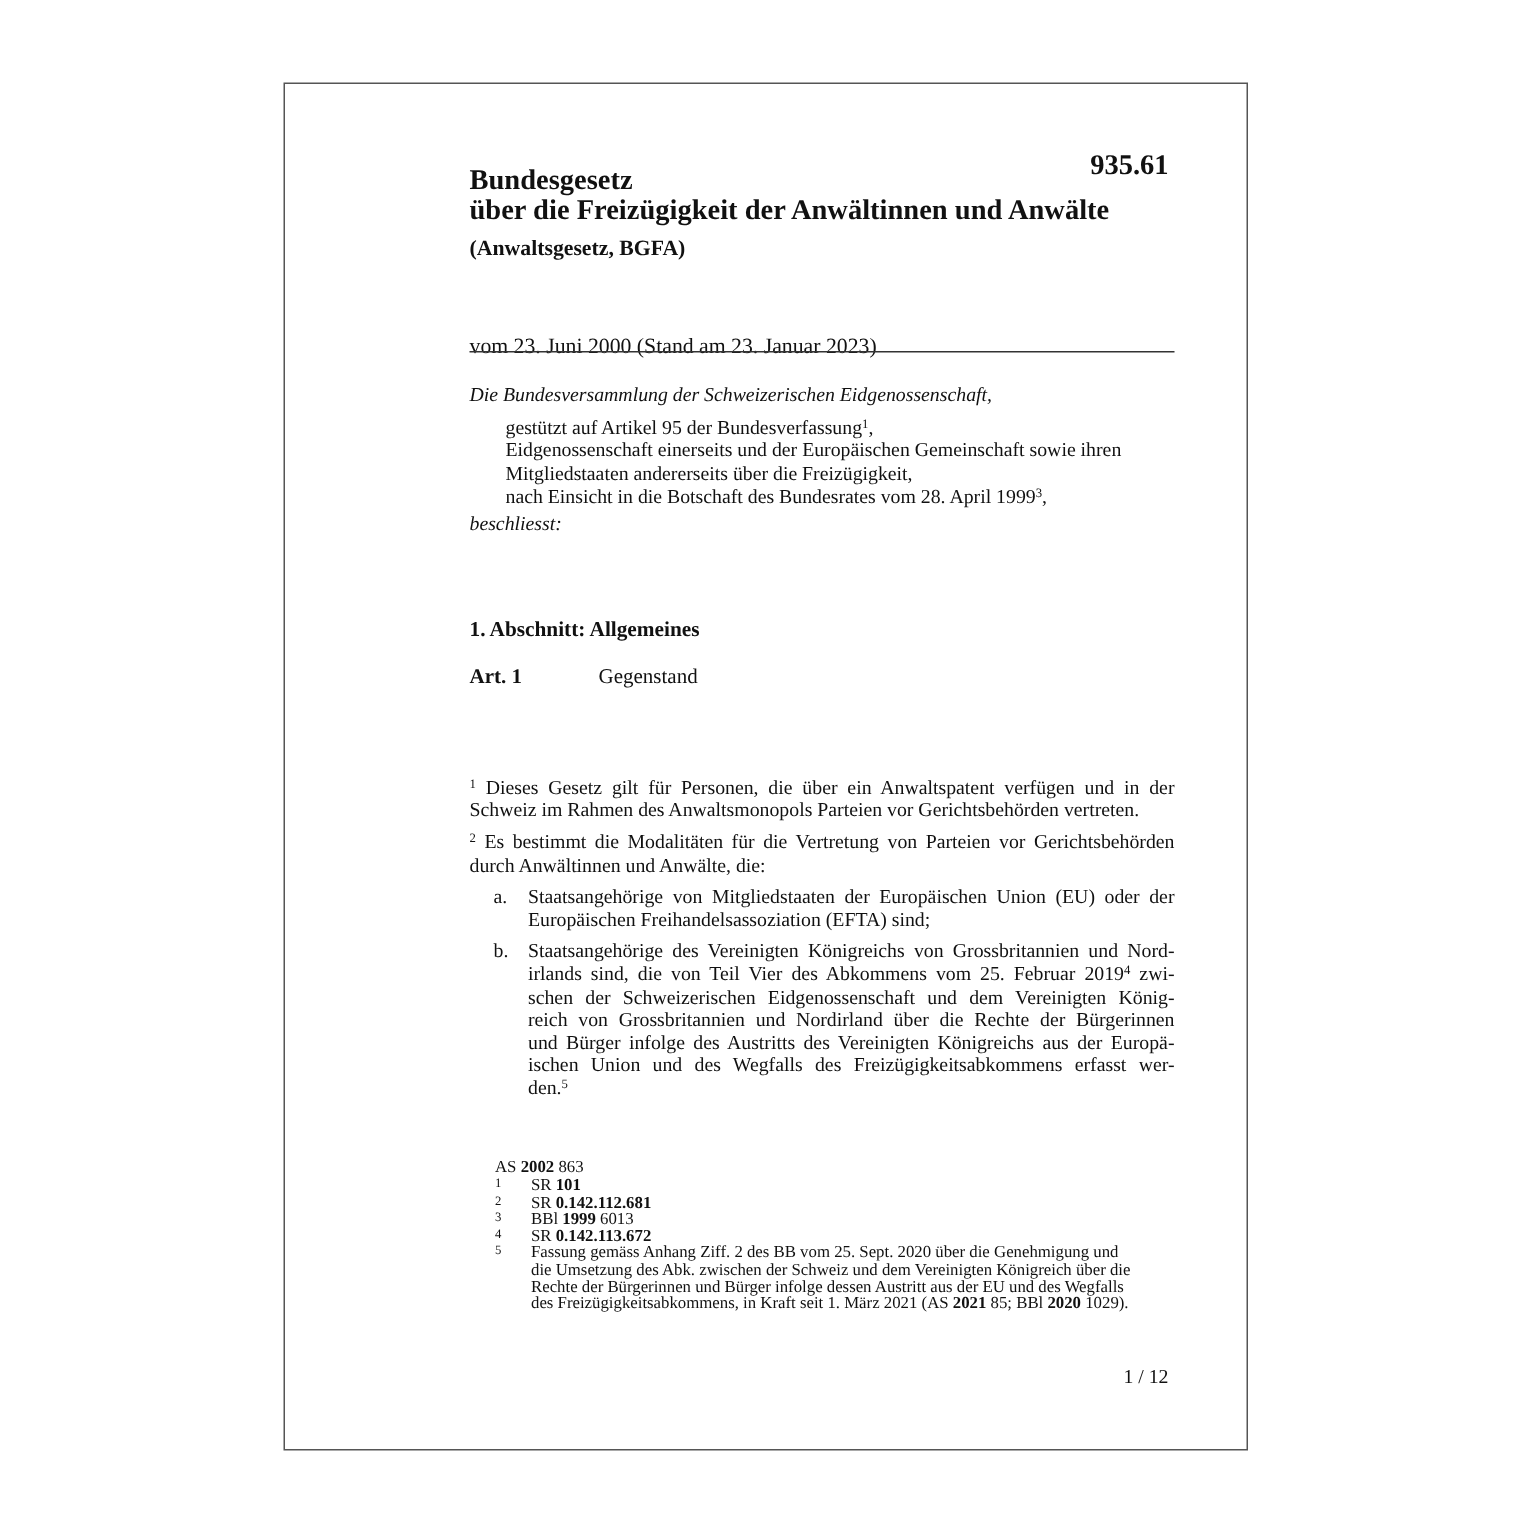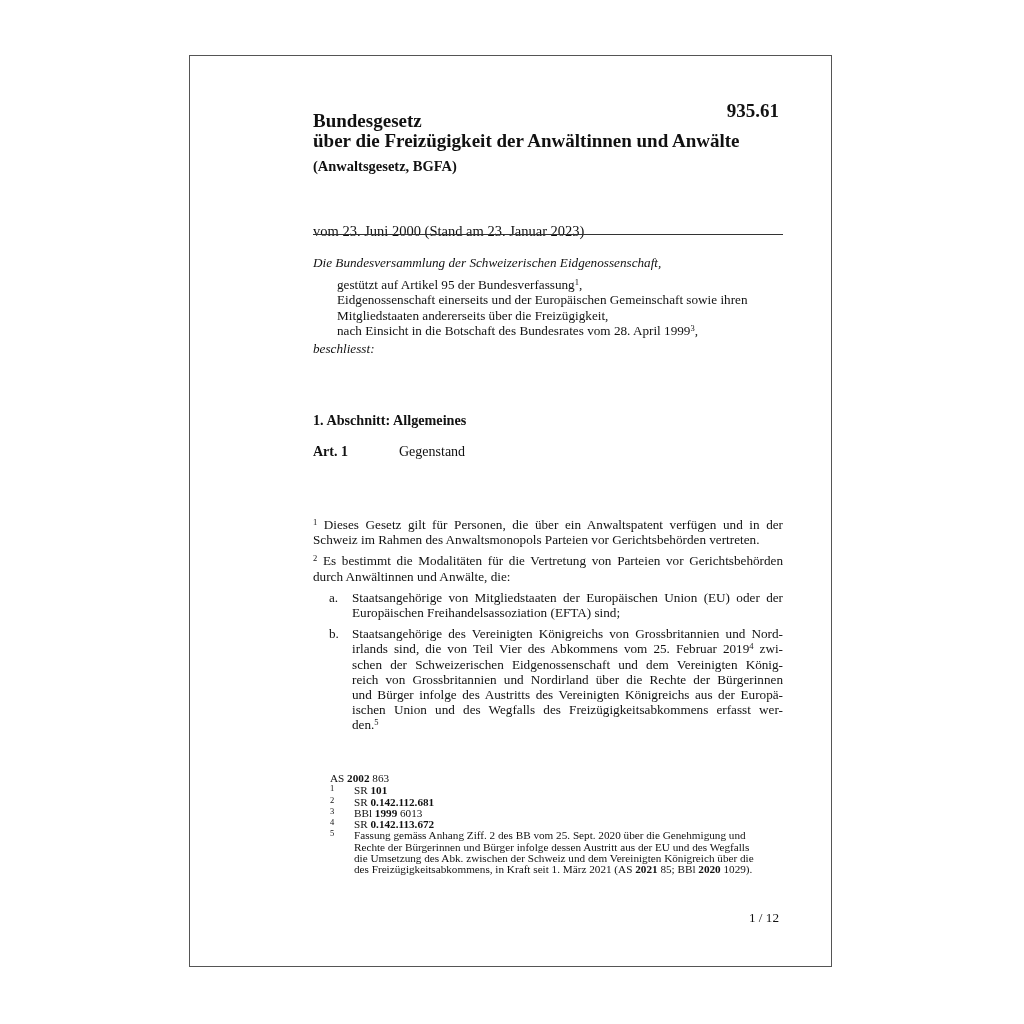--- a/index.html
+++ b/index.html
@@ -154,21 +154,21 @@
         <span class="fn-num">3</span>
         <span>BBl </span><b>1999</b><span> 6013</span>
       </div>
       <div class="fn">
         <span class="fn-num">4</span>
         <span>SR </span><b>0.142.113.672</b><span></span>
       </div>
       <div class="fn">
         <span class="fn-num">5</span>
         <span class="fn-text-line">Fassung gemäss Anhang Ziff. 2 des BB vom 25. Sept. 2020 über die Genehmigung und</span>
+        <span class="fn-text-line">die Umsetzung des Abk. zwischen der Schweiz und dem Vereinigten Königreich über die</span>
         <span class="fn-text-line">Rechte der Bürgerinnen und Bürger infolge dessen Austritt aus der EU und des Wegfalls</span>
-        <span class="fn-text-line">die Umsetzung des Abk. zwischen der Schweiz und dem Vereinigten Königreich über die</span>
         <span class="fn-text-line"><span>des Freizügigkeitsabkommens, in Kraft seit 1. März 2021 (AS </span><b>2021</b><span> 85; BBl </span><b>2020</b><span> 1029).</span></span>
       </div>
     </div>
   </div>
 
   <div class="page-num">1 / 12</div>
 </div>
 
 </body></html>

